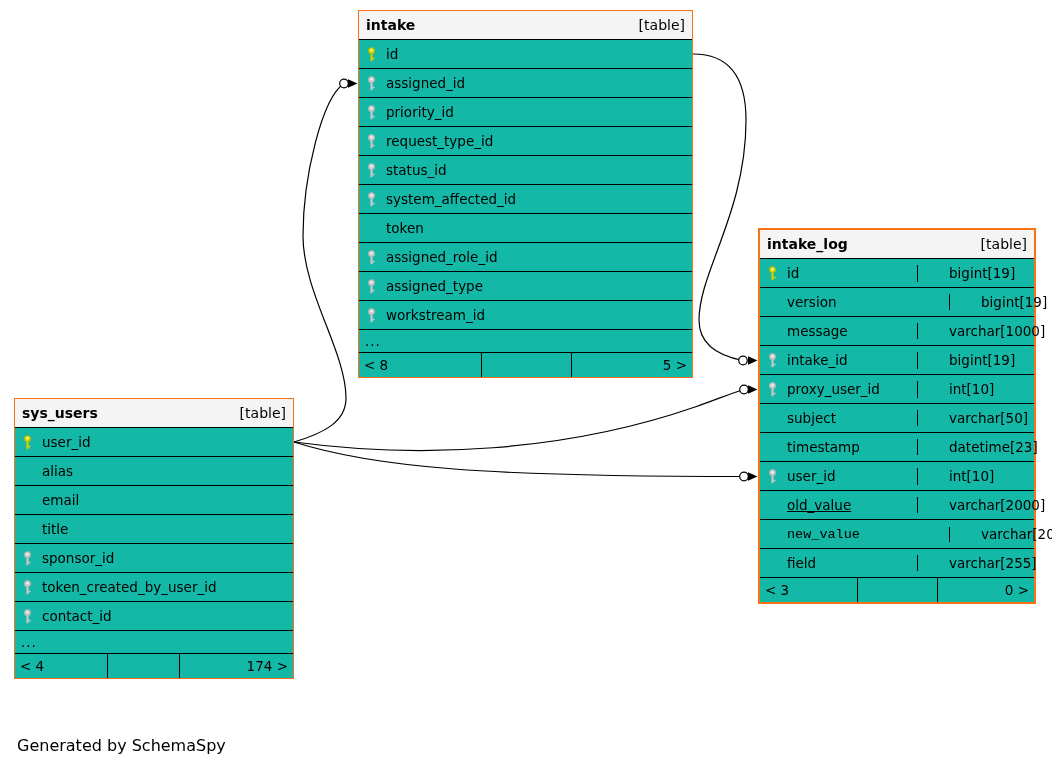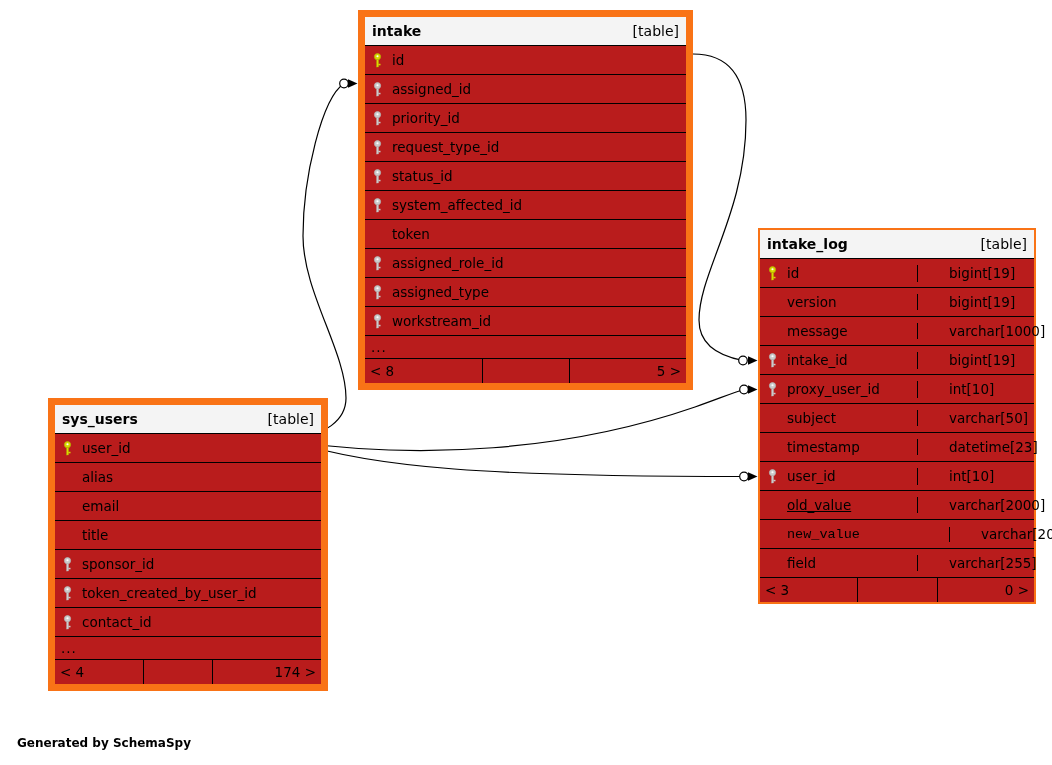--- a/index.html
+++ b/index.html
@@ -3,21 +3,21 @@
 <meta charset="utf-8">
 <style>
   html,body{margin:0;padding:0;}
   body{
     width:1052px;height:765px;position:relative;background:#ffffff;
     font-family:"DejaVu Sans","Liberation Sans",sans-serif;
     overflow:hidden;color:#000;
   }
   #edges{position:absolute;left:0;top:0;width:1052px;height:765px;pointer-events:none;}
   .table-node{
-    position:absolute;background:#b91c1c;border:7px solid #f97316;box-sizing:border-box;
+    position:absolute;background:#14b8a6;border:1px solid #f97316;box-sizing:border-box;
   }
   .table-node.focus{border-width:2px;}
   .tbl-header{
     height:28px;background:#f4f4f4;border-bottom:1px solid #000;
     display:flex;justify-content:space-between;align-items:center;
     padding:0 7px;font-size:14px;
   }
   .tbl-header .tname{font-weight:bold;}
   .tbl-header .tbadge{font-weight:normal;}
   .col-row{
@@ -31,21 +31,21 @@
   .type-cell{display:flex;align-items:center;padding-left:5px;flex:1 1 auto;white-space:nowrap;margin-left:26px;}
   .ellipsis-row{
     height:22px;border-bottom:1px solid #000;display:flex;align-items:center;
     padding-left:6px;font-size:13.5px;letter-spacing:1px;
   }
   .tbl-footer{height:24px;display:grid;font-size:13.5px;}
   .tbl-footer .f-cell{display:flex;align-items:center;overflow:hidden;}
   .tbl-footer .f-cell.left{padding-left:5px;justify-content:flex-start;}
   .tbl-footer .f-cell.mid{border-left:1px solid #000;border-right:1px solid #000;}
   .tbl-footer .f-cell.right{padding-right:5px;justify-content:flex-end;}
-  .note{position:absolute;left:17px;top:736px;font-size:12px;font-weight:bold;}
+  .note{position:absolute;left:17px;top:736px;font-size:16px;}
 </style>
 </head>
 <body>
 
 <div id="canvas">
 
   <svg id="edges" viewBox="0 0 1052 765" xmlns="http://www.w3.org/2000/svg">
 
     <g>
       <path d="M 693 54 C 730 54 746 78 746 120 C 746 212 699 272 699 320 C 699 342 714 355 743 360.5" fill="none" stroke="#000" stroke-width="1.2"></path>
@@ -201,21 +201,21 @@
           <span class="col-name">workstream_id</span>
         </div>
       </div>
       <div class="ellipsis-row">...</div>
       <div class="tbl-footer" style="grid-template-columns: 36.5% 27.5% 36%;">
         <div class="f-cell left">&lt; 8</div>
         <div class="f-cell mid"></div>
         <div class="f-cell right">5 &gt;</div>
       </div>
     </div>
-    <div class="table-node" style="left: 14px; top: 398px; width: 280px; margin-left: 34px;">
+    <div class="table-node" style="left: 14px; top: 398px; width: 280px;">
       <div class="tbl-header">
         <span class="tname">sys_users</span>
         <span class="tbadge">[table]</span>
       </div>
       <div class="col-row">
         <div class="name-cell">
           <span class="key-ic">
             <svg width="11" height="17" viewBox="0 0 11 17">
               <circle cx="5.5" cy="4.7" r="3.1" fill="#d9d900" stroke="#b0b000" stroke-width="0.8"></circle>
               <circle cx="5.5" cy="4.3" r="1.05" fill="#ffffff"></circle>
@@ -303,21 +303,21 @@
               <circle cx="5.5" cy="4.3" r="1.05" fill="#ffffff"></circle>
               <rect x="4.6" y="7.6" width="1.9" height="7.4" fill="#d9d900" stroke="#b0b000" stroke-width="0.4"></rect>
               <rect x="6.4" y="11.8" width="2.1" height="1.5" fill="#d9d900"></rect>
             </svg>
           </span>
           <span class="col-name">id</span>
         </div>
         <div class="type-cell">bigint[19]</div>
       </div>
       <div class="col-row">
-        <div class="name-cell fixed" style="width: 158px;">
+        <div class="name-cell fixed" style="width: 190px;">
           <span class="key-ic"></span>
           <span class="col-name">version</span>
         </div>
         <div class="type-cell">bigint[19]</div>
       </div>
       <div class="col-row">
         <div class="name-cell fixed" style="width: 158px;">
           <span class="key-ic"></span>
           <span class="col-name">message</span>
         </div>

